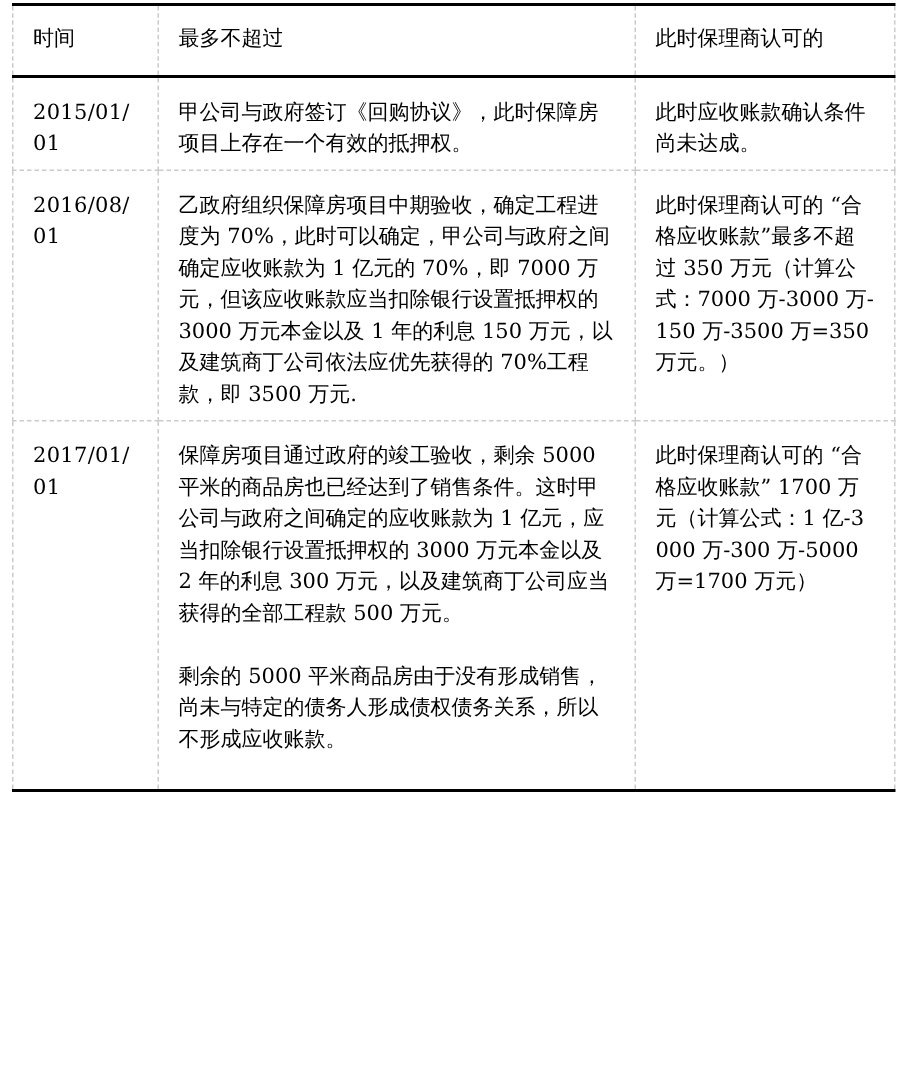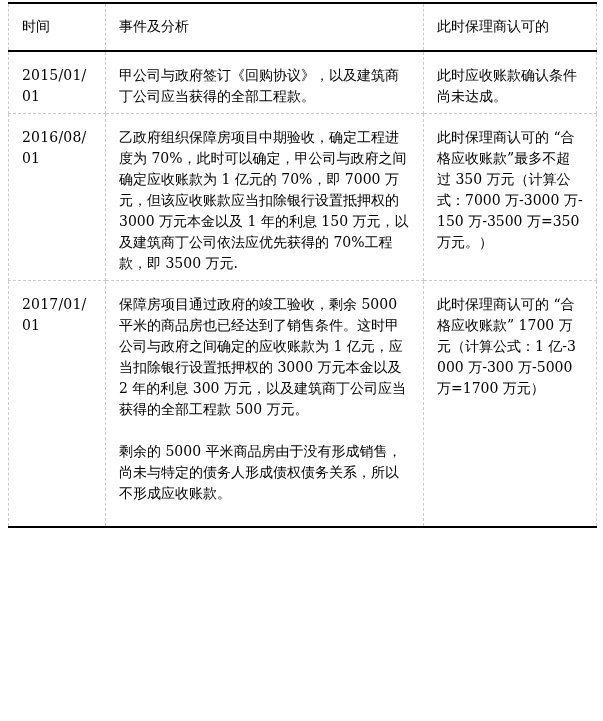--- a/index.html
+++ b/index.html
@@ -74,28 +74,28 @@
   <table class="rcv">
     <colgroup>
       <col class="c1">
         <col class="c2">
         <col class="c3">
     </colgroup>
 
     <tbody>
         <tr class="r-header">
       <th>时间</th>
-      <th>事件及分析</th>
+      <th>最多不超过</th>
       <th>此时保理商认可的</th>
     </tr>
 
     <tr class="r1">
       <td class="c-date">2015/01/01</td>
       <td class="c-event">
-        <p>甲公司与政府签订《回购协议》，以及建筑商丁公司应当获得的全部工程款。</p>
+        <p>甲公司与政府签订《回购协议》，此时保障房项目上存在一个有效的抵押权。</p>
       </td>
       <td class="c-change">
         <p>此时应收账款确认条件尚未达成。</p>
       </td>
     </tr>
 
 
 
     <tr class="r4">
       <td class="c-date">2016/08/01</td>

